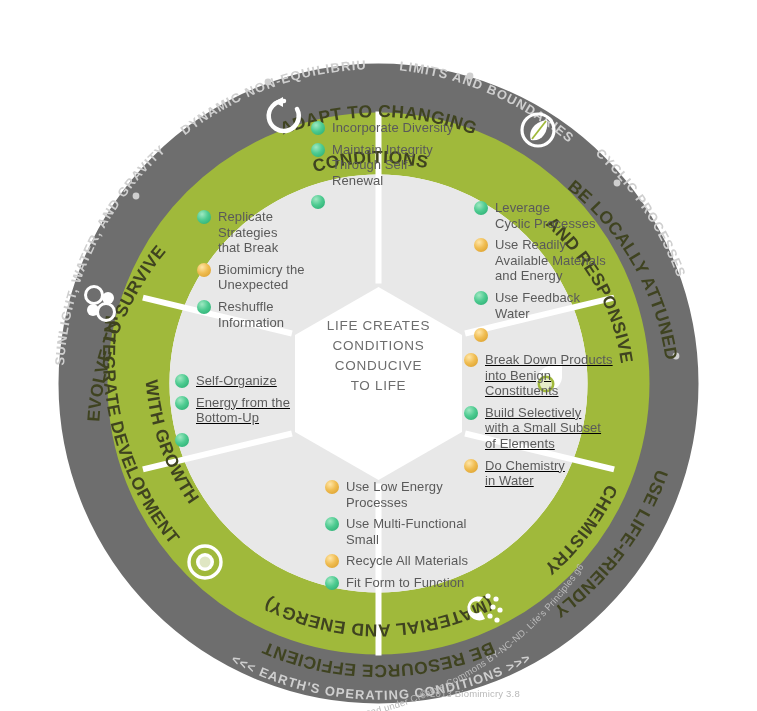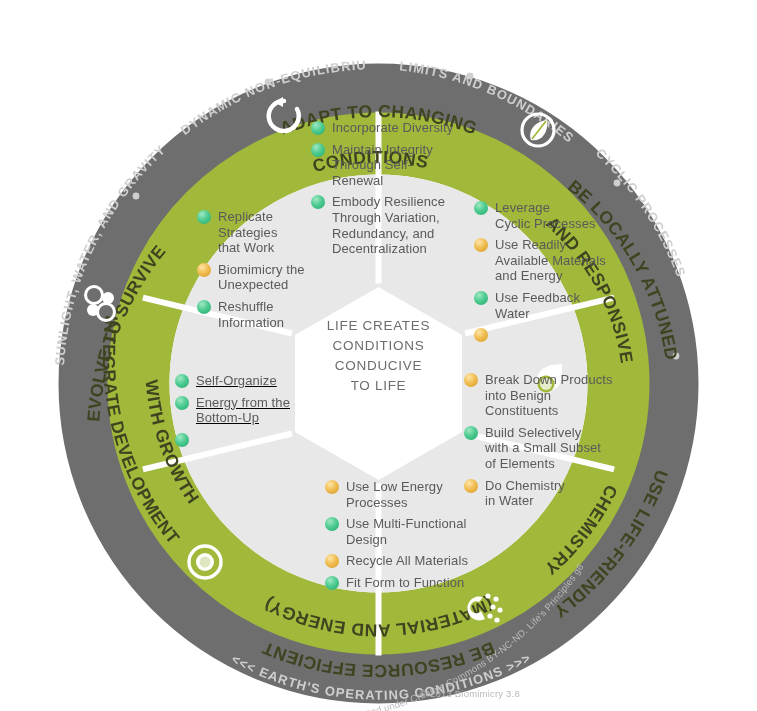--- a/index.html
+++ b/index.html
@@ -229,24 +229,20 @@
       <span class="dot green"></span>
       <span class="bullet-label txt">Incorporate Diversity</span>
     </div>
     <div class="row">
       <span class="dot green"></span>
       <span class="bullet-label txt">Maintain Integrity
 Through Self-Renewal</span>
     </div>
     <div class="row">
       <span class="dot green"></span>
-      <span class="bullet-label txt">Embody Resilience
-Through Variation,
-Redundancy, and
-Decentralization</span>
     </div>
   </div>
 
   <div class="grp" style="left:462px;top:200px;width:155px;">
     <div class="row">
       <span class="dot green"></span>
       <span class="bullet-label txt">Leverage
 Cyclic Processes</span>
     </div>
     <div class="row">
@@ -257,21 +253,21 @@
     </div>
     <div class="row">
       <span class="dot green"></span>
       <span class="bullet-label txt">Use Feedback Water</span>
     </div>
     <div class="row">
       <span class="dot orange"></span>
     </div>
   </div>
 
-  <div class="grp" style="left:452px;top:372px;width:172px;">
+  <div class="grp" style="left:452px;top:352px;width:172px;text-decoration:underline;">
     <div class="row">
       <span class="dot orange"></span>
       <span class="bullet-label txt">Break Down Products
 into Benign Constituents</span>
     </div>
     <div class="row">
       <span class="dot green"></span>
       <span class="bullet-label txt">Build Selectively
 with a Small Subset
 of Elements</span>
@@ -285,21 +281,21 @@
 
   <div class="grp" style="left:313px;top:479px;width:165px;">
     <div class="row">
       <span class="dot orange"></span>
       <span class="bullet-label txt">Use Low Energy
 Processes</span>
     </div>
     <div class="row">
       <span class="dot green"></span>
       <span class="bullet-label txt">Use Multi-Functional
-Design</span>
+Small</span>
     </div>
     <div class="row">
       <span class="dot orange"></span>
       <span class="bullet-label txt">Recycle All Materials</span>
     </div>
     <div class="row">
       <span class="dot green"></span>
       <span class="bullet-label txt">Fit Form to Function</span>
     </div>
   </div>
@@ -317,21 +313,21 @@
     <div class="row">
       <span class="dot green"></span>
     </div>
   </div>
 
   <div class="grp" style="left:185px;top:209px;width:130px;">
     <div class="row">
       <span class="dot green"></span>
       <span class="bullet-label txt">Replicate
 Strategies
-that Work</span>
+that Break</span>
     </div>
     <div class="row">
       <span class="dot orange"></span>
       <span class="bullet-label txt">Biomimicry the
 Unexpected</span>
     </div>
     <div class="row">
       <span class="dot green"></span>
       <span class="bullet-label txt">Reshuffle
 Information</span>

